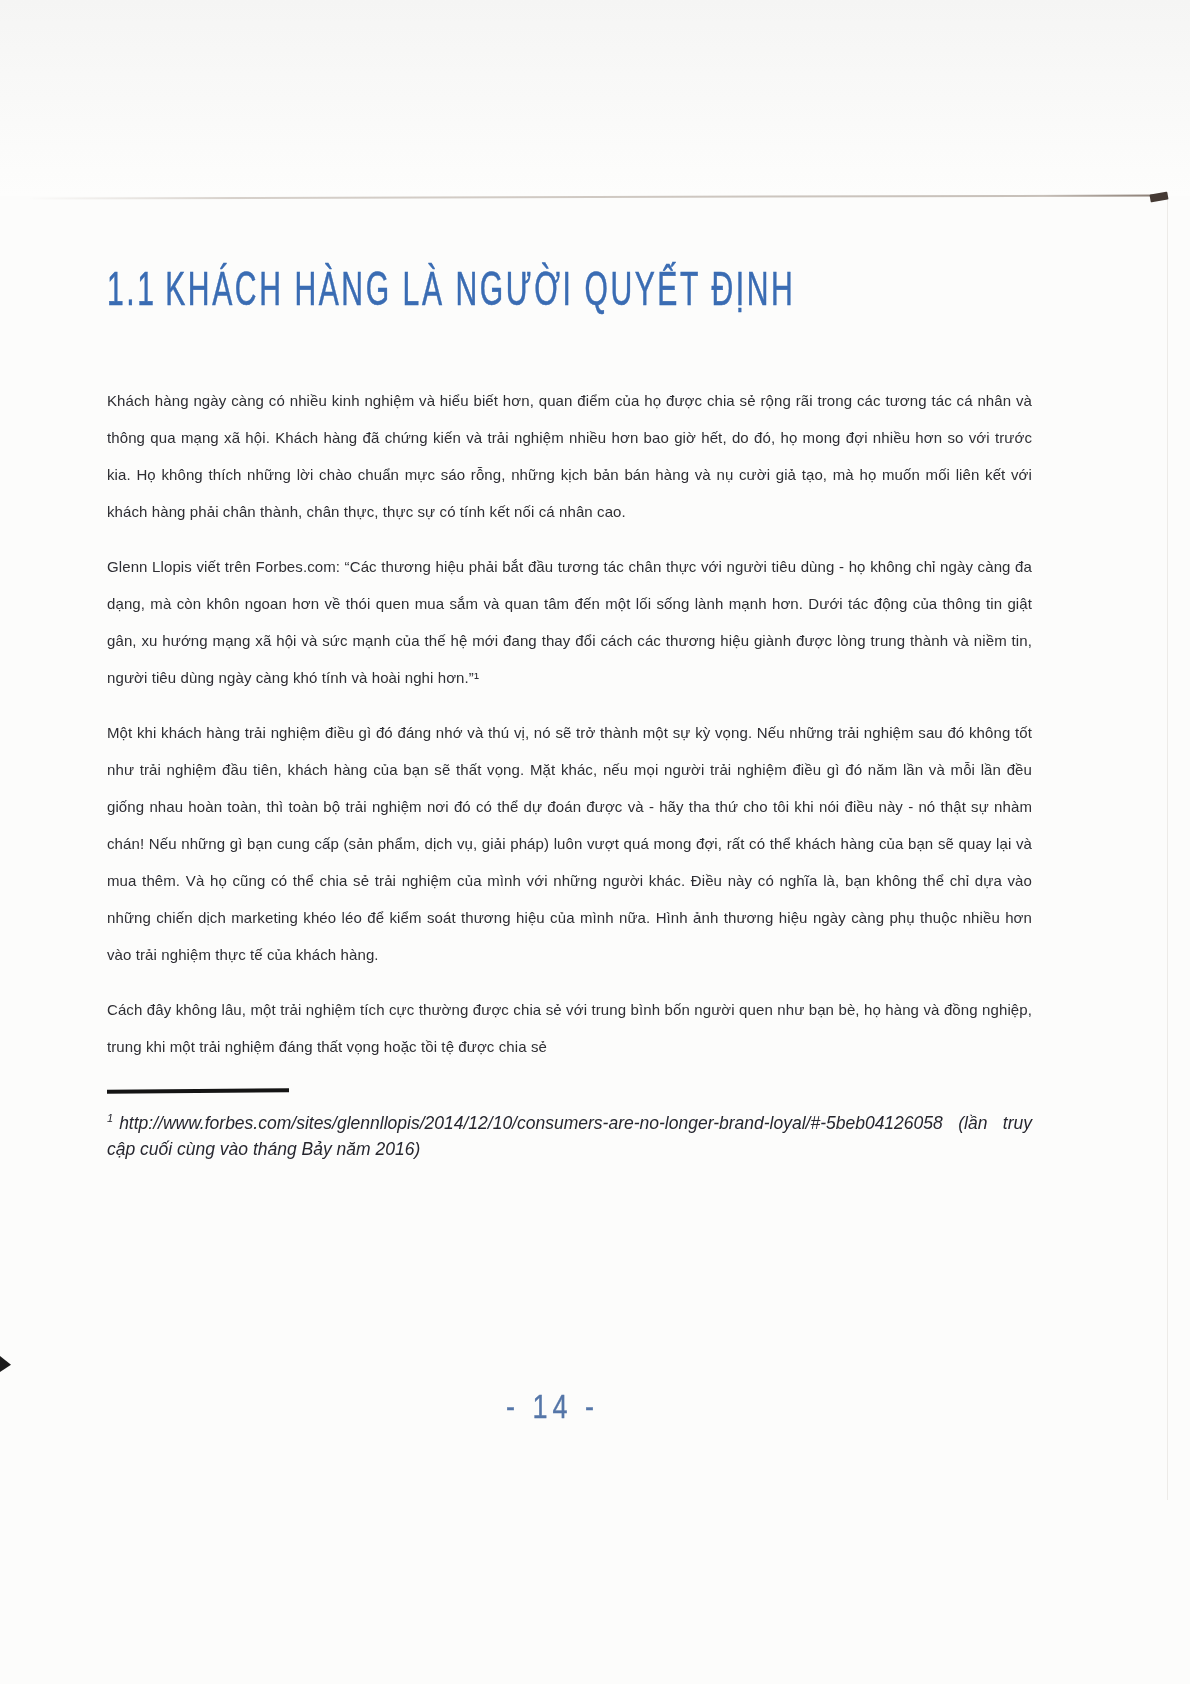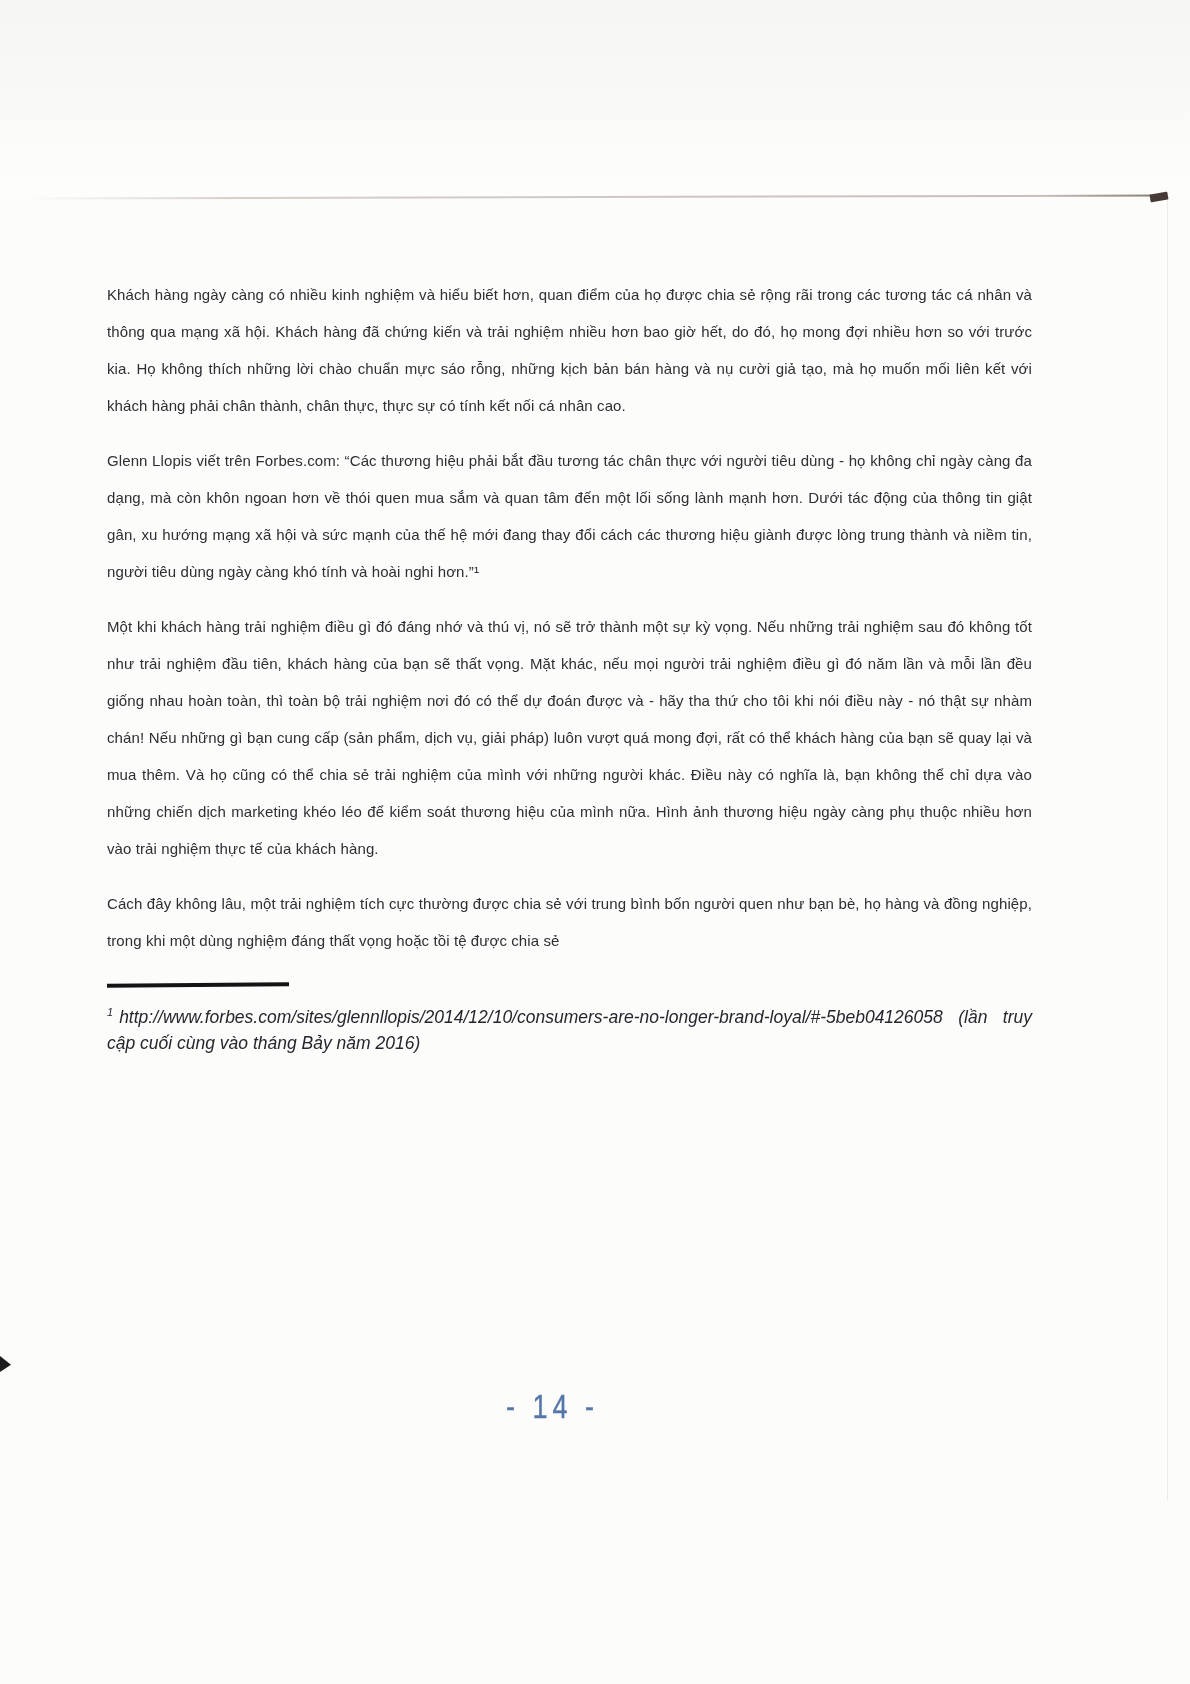--- a/index.html
+++ b/index.html
@@ -99,26 +99,29 @@
 <body>
 
 <div class="top-shade"></div>
 <div class="page-edge-top"></div>
 <div class="page-edge-tick"></div>
 <div class="page-edge-right"></div>
 <div class="corner-mark-left"></div>
 
 <div class="content">
 
+  <div class="heading">
+    <span class="heading-inner"><span class="h-num">1.1</span><span>KHÁCH HÀNG LÀ NGƯỜI QUYẾT ĐỊNH</span></span>
+  </div>
 
   <div class="body-text">
     <p>Khách hàng ngày càng có nhiều kinh nghiệm và hiểu biết hơn, quan điểm của họ được chia sẻ rộng rãi trong các tương tác cá nhân và thông qua mạng xã hội. Khách hàng đã chứng kiến và trải nghiệm nhiều hơn bao giờ hết, do đó, họ mong đợi nhiều hơn so với trước kia. Họ không thích những lời chào chuẩn mực sáo rỗng, những kịch bản bán hàng và nụ cười giả tạo, mà họ muốn mối liên kết với khách hàng phải chân thành, chân thực, thực sự có tính kết nối cá nhân cao.</p>
     <p>Glenn Llopis viết trên Forbes.com: “Các thương hiệu phải bắt đầu tương tác chân thực với người tiêu dùng - họ không chỉ ngày càng đa dạng, mà còn khôn ngoan hơn về thói quen mua sắm và quan tâm đến một lối sống lành mạnh hơn. Dưới tác động của thông tin giật gân, xu hướng mạng xã hội và sức mạnh của thế hệ mới đang thay đổi cách các thương hiệu giành được lòng trung thành và niềm tin, người tiêu dùng ngày càng khó tính và hoài nghi hơn.”¹</p>
     <p>Một khi khách hàng trải nghiệm điều gì đó đáng nhớ và thú vị, nó sẽ trở thành một sự kỳ vọng. Nếu những trải nghiệm sau đó không tốt như trải nghiệm đầu tiên, khách hàng của bạn sẽ thất vọng. Mặt khác, nếu mọi người trải nghiệm điều gì đó năm lần và mỗi lần đều giống nhau hoàn toàn, thì toàn bộ trải nghiệm nơi đó có thể dự đoán được và - hãy tha thứ cho tôi khi nói điều này - nó thật sự nhàm chán! Nếu những gì bạn cung cấp (sản phẩm, dịch vụ, giải pháp) luôn vượt quá mong đợi, rất có thể khách hàng của bạn sẽ quay lại và mua thêm. Và họ cũng có thể chia sẻ trải nghiệm của mình với những người khác. Điều này có nghĩa là, bạn không thể chỉ dựa vào những chiến dịch marketing khéo léo để kiểm soát thương hiệu của mình nữa. Hình ảnh thương hiệu ngày càng phụ thuộc nhiều hơn vào trải nghiệm thực tế của khách hàng.</p>
-    <p>Cách đây không lâu, một trải nghiệm tích cực thường được chia sẻ với trung bình bốn người quen như bạn bè, họ hàng và đồng nghiệp, trong khi một dùng nghiệm đáng thất vọng hoặc tồi tệ được chia sẻ</p>
+    <p>Cách đây không lâu, một trải nghiệm tích cực thường được chia sẻ với trung bình bốn người quen như bạn bè, họ hàng và đồng nghiệp, trung khi một trải nghiệm đáng thất vọng hoặc tồi tệ được chia sẻ</p>
   </div>
 
   <div class="footnote-rule"></div>
 
   <p class="footnote"><sup>1</sup><span>http://www.forbes.com/sites/glennllopis/2014/12/10/consumers-are-no-longer-brand-loyal/#-5beb04126058</span> <span>(lần truy cập cuối cùng vào tháng Bảy năm 2016)</span></p>
 
 </div>
 
 <div class="page-number">- 14 -</div>
 

